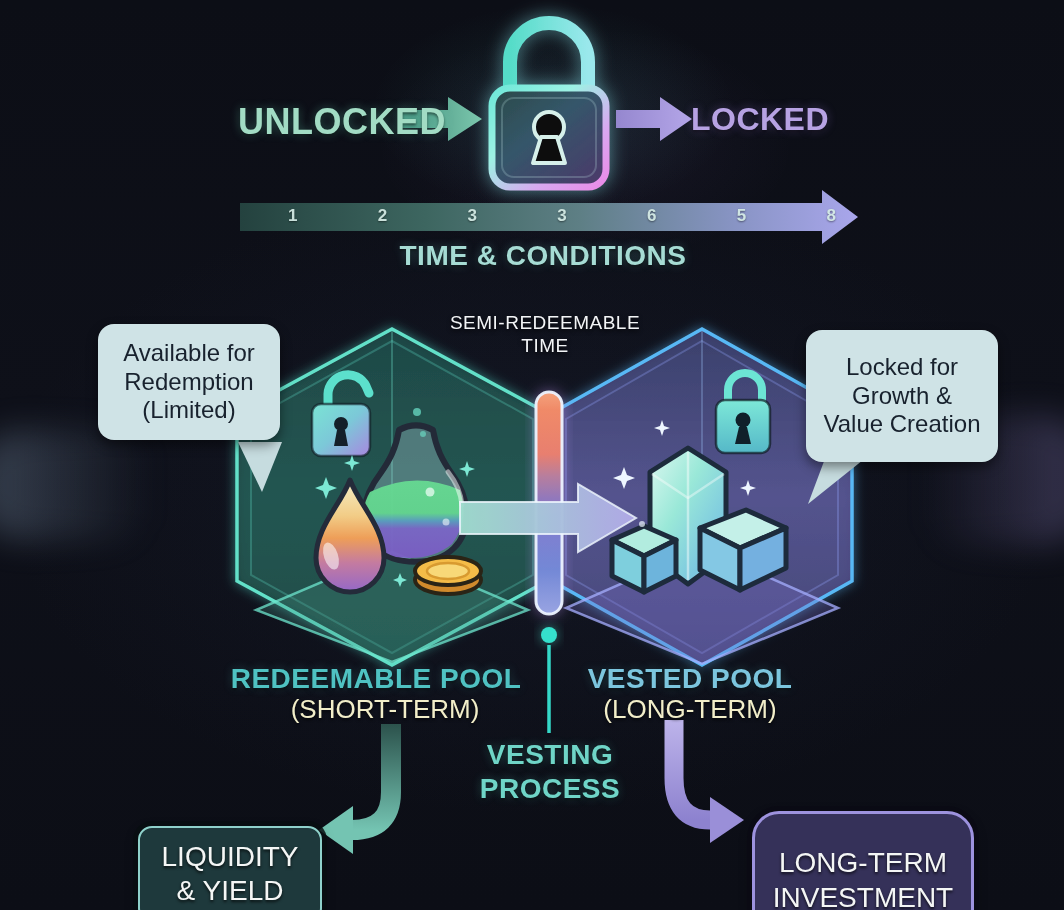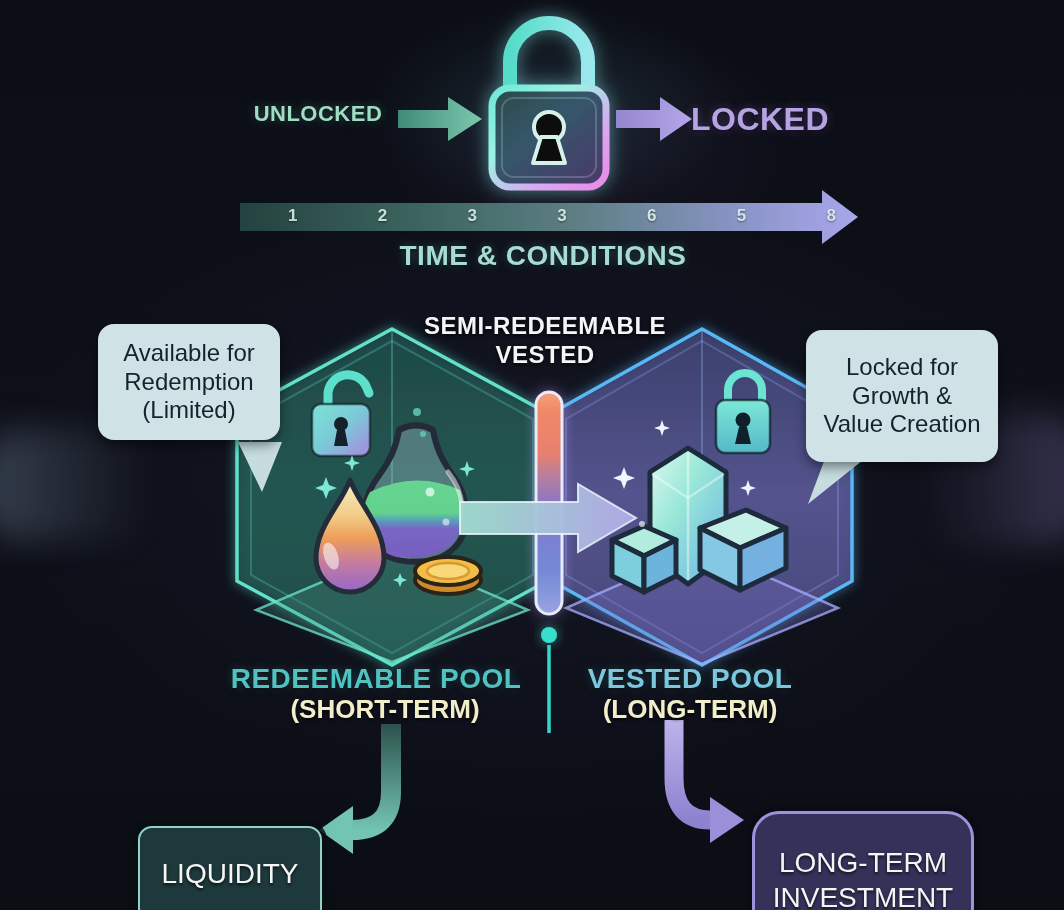--- a/index.html
+++ b/index.html
@@ -13,46 +13,46 @@
       linear-gradient(180deg,#0c0e16 0%, #0e1019 45%, #0c0e16 100%);
   }
   .bg-band{position:absolute;filter:blur(16px);border-radius:40px;pointer-events:none;}
   .band-left{left:-20px;top:430px;width:170px;height:110px;
     background:linear-gradient(90deg,rgba(120,140,165,0.40),rgba(120,140,165,0));}
   .band-right{right:-20px;top:415px;width:160px;height:130px;
     background:linear-gradient(270deg,rgba(135,122,185,0.34),rgba(135,122,185,0));}
   .art{position:absolute;left:0;top:0;}
   .label{position:absolute;text-align:center;white-space:nowrap;}
 
-  .unlocked{left:238px;top:101px;width:160px;font-size:22px;font-weight:bold;color:#a2dcc4;
+  .unlocked{left:238px;top:101px;width:160px;font-size:36px;font-weight:bold;color:#a2dcc4;
     letter-spacing:0.5px;text-shadow:0 0 10px rgba(110,220,190,0.35),0 2px 3px rgba(0,0,0,0.6);}
   .locked{left:690px;top:101px;width:140px;font-size:32px;font-weight:bold;color:#b7a2e3;
     letter-spacing:0.5px;text-shadow:0 0 10px rgba(160,130,230,0.35),0 2px 3px rgba(0,0,0,0.6);}
 
   .ticks{position:absolute;left:288px;top:202px;width:548px;height:28px;display:flex;
     justify-content:space-between;align-items:center;}
   .ticks span{font-size:17px;font-weight:bold;color:#d6ece6;opacity:0.92;
     text-shadow:0 1px 2px rgba(0,0,0,0.5);}
   .time-cond{left:333px;top:240px;width:420px;font-size:28px;font-weight:bold;color:#a6dcd4;
     letter-spacing:0.5px;text-shadow:0 0 10px rgba(120,220,210,0.30),0 2px 3px rgba(0,0,0,0.6);}
 
-  .vault-title{left:385px;top:311px;width:320px;font-size:24px;font-weight:bold;color:#f3f5f7;
+  .vault-title{left:385px;top:311px;width:320px;font-size:19px;font-weight:normal;color:#f3f5f7;
     line-height:1.22;letter-spacing:0.5px;text-shadow:0 2px 4px rgba(0,0,0,0.8);}
 
   .callout{position:absolute;background:#cfe3e6;border-radius:16px;color:#18222e;
     display:flex;flex-direction:column;justify-content:center;text-align:center;
     font-size:24px;line-height:1.2;box-shadow:0 5px 12px rgba(0,0,0,0.45);}
   .callout-left{left:98px;top:324px;width:182px;height:116px;}
   .callout-right{left:798px;top:330px;width:192px;height:132px;margin-left:8px;}
 
   .pool-title{font-size:28px;font-weight:bold;letter-spacing:0.5px;
     text-shadow:0 0 10px rgba(90,200,200,0.25),0 2px 3px rgba(0,0,0,0.6);}
   .redeemable-title{left:226px;top:663px;width:300px;color:#4fc2c2;}
   .vested-title{left:560px;top:663px;width:260px;color:#7cc6de;}
-  .pool-sub{font-size:26px;font-weight:700;color:#f2eec9;
+  .pool-sub{font-size:26px;font-weight:400;color:#f2eec9;
     text-shadow:0 2px 3px rgba(0,0,0,0.6);}
   .redeemable-sub{left:235px;top:694px;width:300px;}
   .vested-sub{left:560px;top:694px;width:260px;}
 
   .vesting-label{left:450px;top:738px;width:200px;font-size:28px;font-weight:bold;color:#6fd5c7;
     line-height:1.22;letter-spacing:0.5px;
     text-shadow:0 0 10px rgba(90,215,200,0.3),0 2px 3px rgba(0,0,0,0.6);}
 
   .outcome{position:absolute;display:flex;flex-direction:column;justify-content:center;
     text-align:center;color:#f4f6f5;font-weight:normal;
@@ -302,41 +302,46 @@
     <span>3</span>
     <span>3</span>
     <span>6</span>
     <span>5</span>
     <span>8</span>
   </div>
   <div class="label time-cond">TIME &amp; CONDITIONS</div>
 
   <div class="label vault-title">
     <div>SEMI-REDEEMABLE</div>
-    <div>VESTED</div>
+    <div>TIME</div>
   </div>
 
   <div class="callout callout-left">
     <div>Available for</div>
     <div>Redemption</div>
     <div>(Limited)</div>
   </div>
   <div class="callout callout-right">
     <div>Locked for</div>
     <div>Growth &amp;</div>
     <div>Value Creation</div>
   </div>
 
   <div class="label pool-title redeemable-title">REDEEMABLE POOL</div>
   <div class="label pool-sub redeemable-sub">(SHORT-TERM)</div>
   <div class="label pool-title vested-title">VESTED POOL</div>
   <div class="label pool-sub vested-sub">(LONG-TERM)</div>
 
+  <div class="label vesting-label">
+    <div>VESTING</div>
+    <div>PROCESS</div>
+  </div>
 
   <div class="outcome outcome-left">
     <div>LIQUIDITY</div>
+    <div>&amp; YIELD</div>
   </div>
   <div class="outcome outcome-right">
     <div>LONG-TERM</div>
     <div>INVESTMENT</div>
   </div>
 
 </div>
 
 </body></html>

